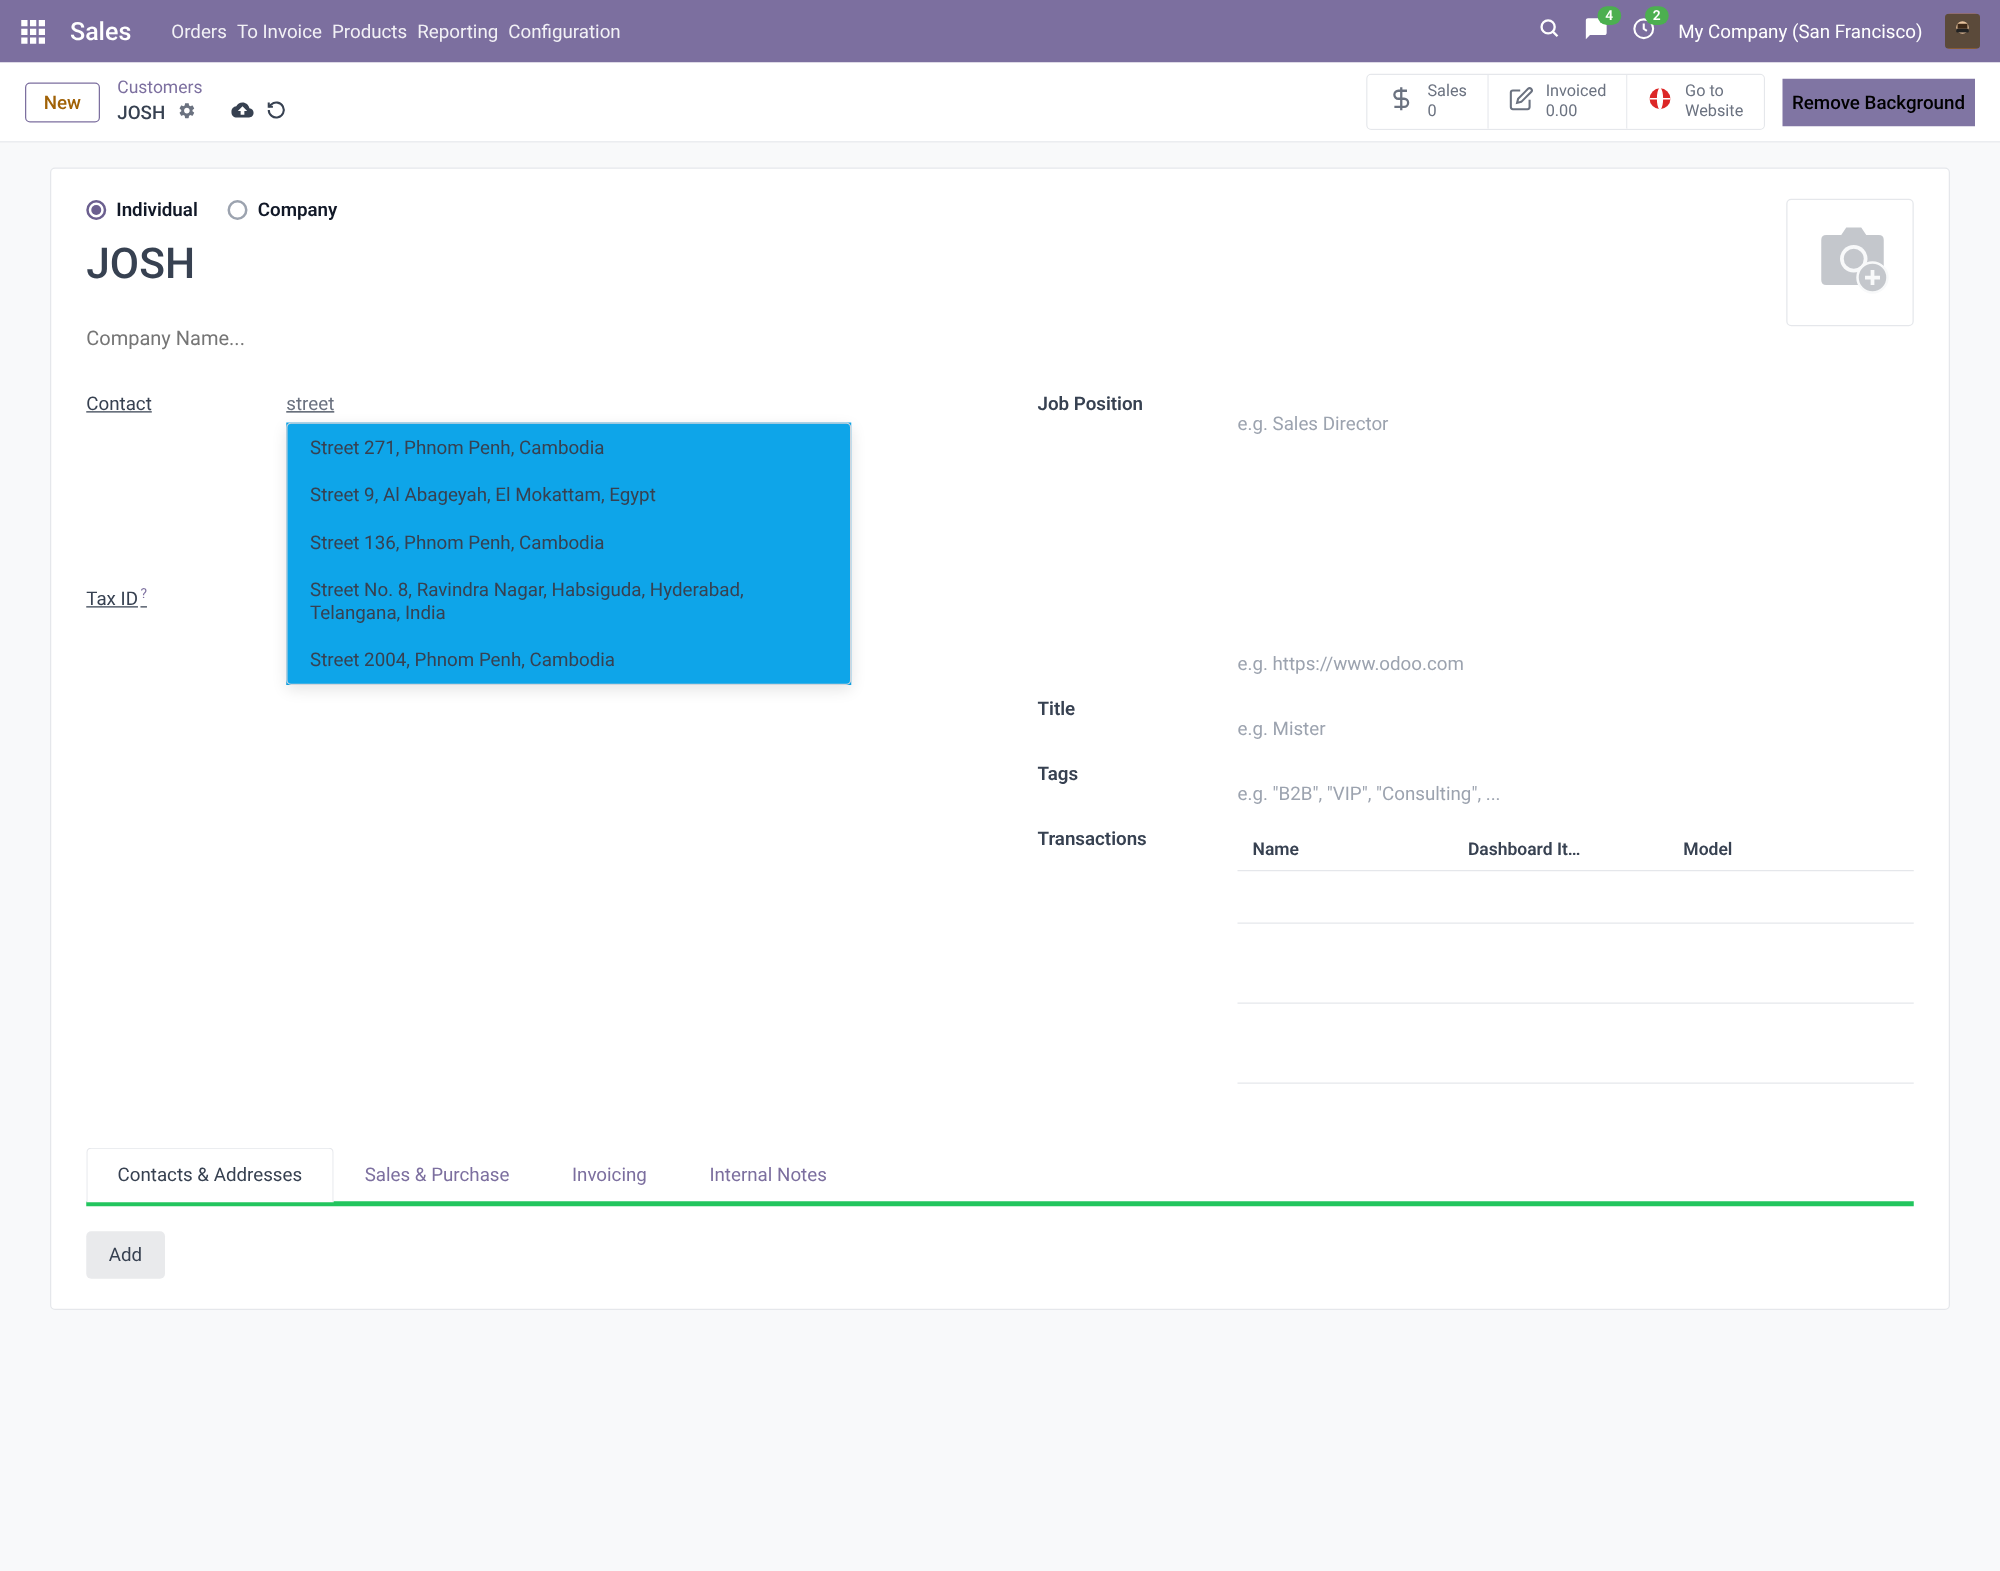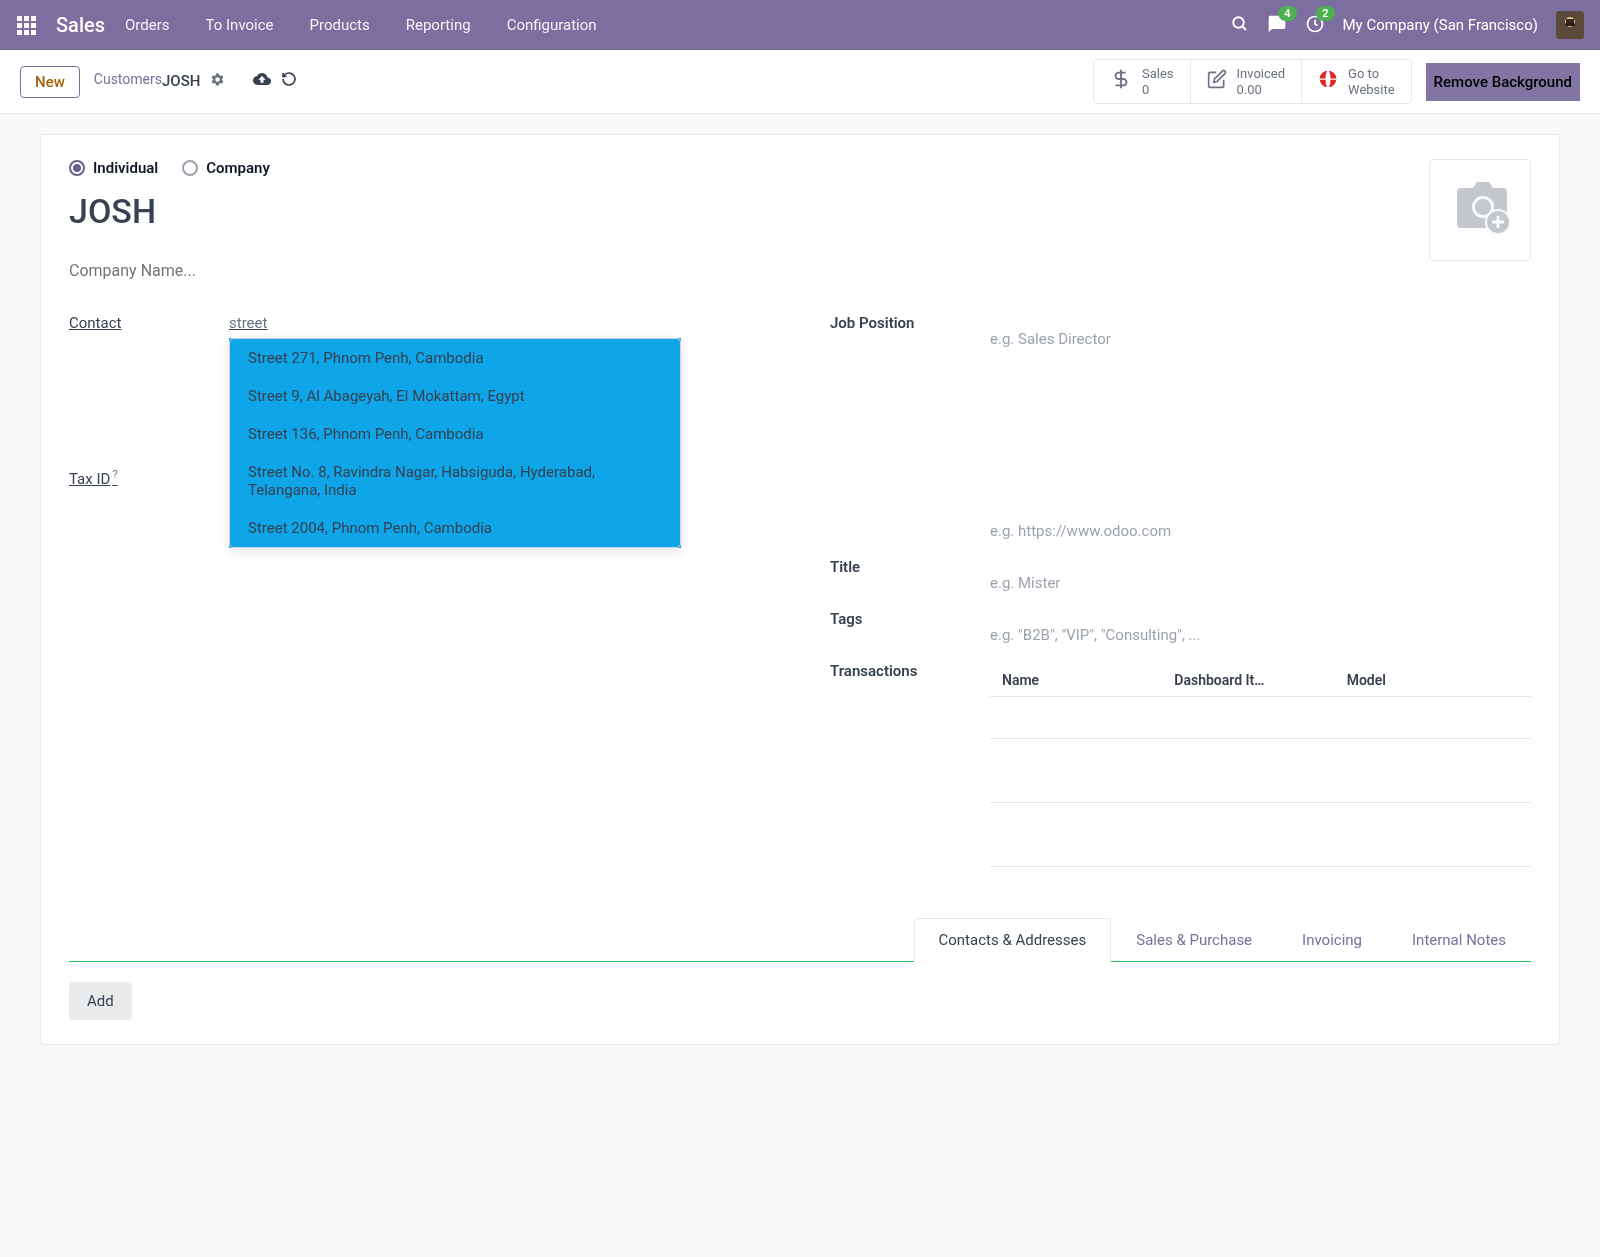--- a/index.html
+++ b/index.html
@@ -46,22 +46,22 @@
       width: 5px;
       height: 5px;
     }
     .navbar-brand {
       font-size: 20px;
       font-weight: 500;
       color: white;
     }
     .navbar-menu {
       display: flex;
-      gap: 36px;
-      margin-left: 0;
+      gap: 8px;
+      margin-left: 12px;
     }
     .navbar-menu a {
       color: rgba(255,255,255,0.9);
       text-decoration: none;
       font-size: 15px;
       cursor: pointer;
     }
     .navbar-right {
       margin-left: auto;
       display: flex;
@@ -113,21 +113,21 @@
       color: #a16207;
       background: white;
       padding: 6px 14px;
       border-radius: 4px;
       font-size: 15px;
       font-weight: 500;
       cursor: pointer;
     }
     .breadcrumb {
       display: flex;
-      flex-direction: row;
+      flex-direction: column;
       line-height: 1.3;
     }
     .breadcrumb-top {
       color: #7c6f9f;
       font-size: 14px;
       cursor: pointer;
     }
     .breadcrumb-bottom {
       display: flex;
       align-items: center;
@@ -347,22 +347,21 @@
       height: 42px;
       border-bottom: 1px solid #e5e7eb;
     }
     .trans-gap {
       height: 22px;
     }
     
     .tabs {
       display: flex;
       margin-top: 40px;
-      border-bottom: 1px solid #22c55e;
-      justify-content: flex-end;
+      border-bottom: 4px solid #22c55e;
     }
     .tab {
       padding: 12px 24px;
       font-size: 15px;
       color: #7c6f9f;
       cursor: pointer;
       border: 1px solid transparent;
       border-bottom: none;
       position: relative;
       top: 1px;

